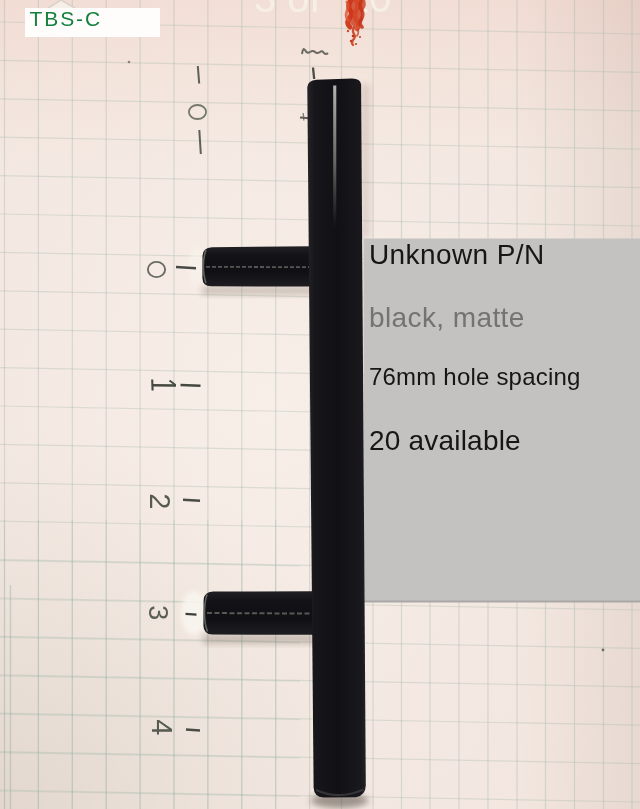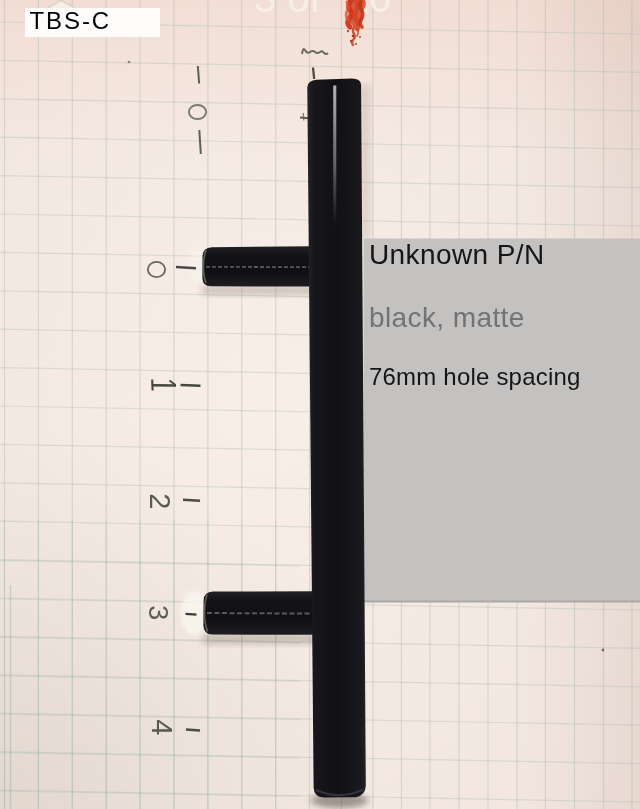--- a/index.html
+++ b/index.html
@@ -234,22 +234,23 @@
 <rect x="333.2" y="85.5" width="3.1" height="142" fill="url(#slit)"></rect>
 
 </svg>
 
 <svg width="60" height="10" style="left:44px; top:0px;" viewBox="0 0 60 10">
 <path d="M 4 8 L 17 0 L 31 8" fill="#f7f1ea" stroke="#d9d1c9" stroke-width="1.6" opacity="0.9"></path>
 </svg>
 
 <div class="txt" style="left:25px; top:7.5px; width:135px; height:29.5px; background:#fefdfb;"></div>
 
-<div class="txt" style="left:29.5px; top:7px; font-size:24px; letter-spacing:1.9px; color:#000000;">TBS-C</div>
+<div class="txt" style="left:29.5px; top:7px; font-size:21px; letter-spacing:1.9px; color:#15803d;">TBS-C</div>
 
 <div class="txt" style="left:369px; top:238.6px; font-size:28px; letter-spacing:0.4px; color:#161616;text-align:right;">Unknown P/N</div>
 
 <div class="txt" style="left:369px; top:302.4px; font-size:28px; letter-spacing:0.4px; color:#737373;">black, matte</div>
 
 <div class="txt" style="left:369px; top:363.2px; font-size:24px; letter-spacing:0.2px; color:#161616;">76mm hole spacing</div>
 
+<div class="txt" style="left:369px; top:425px; font-size:28px; letter-spacing:0.2px; color:#161616;">20 available</div>
 
 </div>
 
 </body></html>

